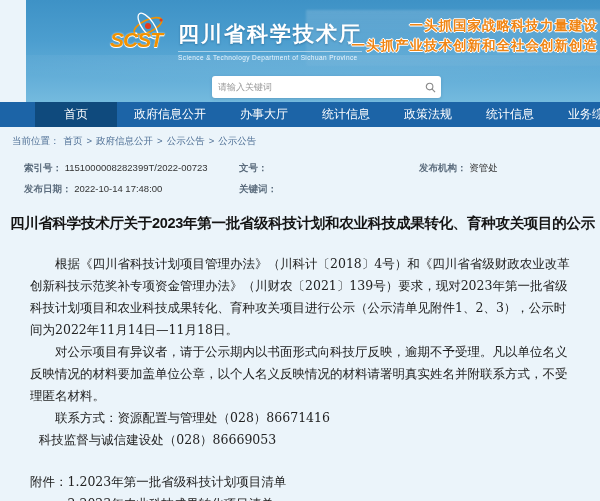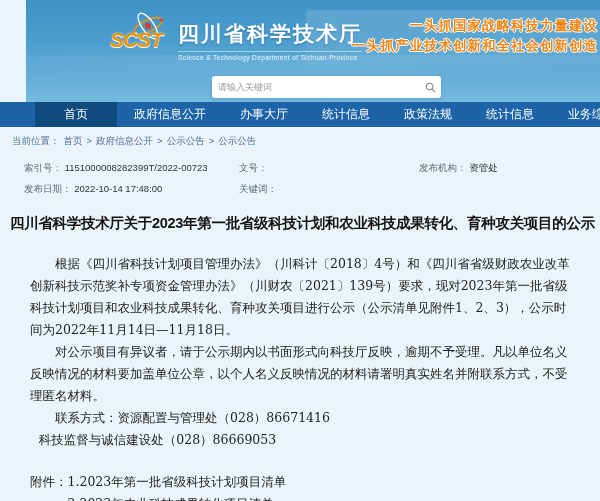--- a/index.html
+++ b/index.html
@@ -80,21 +80,21 @@
     display:flex; gap:4px;
   }
   .crumb { color:#4d6e94; cursor:pointer; }
   .crumb-sep { color:#4d6e94; }
 
   
   .meta {
     display:grid; grid-template-columns:215px 180px 1fr;
     padding:8px 0 6px 24px; row-gap:8px; font-size:9.5px; color:#5a6b7c;
   }
-  .meta-label { color:#5a6b7c; }
+  .meta-label { color:#5a6b7c;font-weight:bold; }
   .meta-value { color:#333;text-align:right; }
 
   
   .article-title {
     padding:12px 10px 10px 10px;
     font-size:14.5px; font-weight:bold; color:#141414; letter-spacing:-0.3px;
     white-space:nowrap;
   }
   .article-body {
     padding:10px 28px 0 30px;

